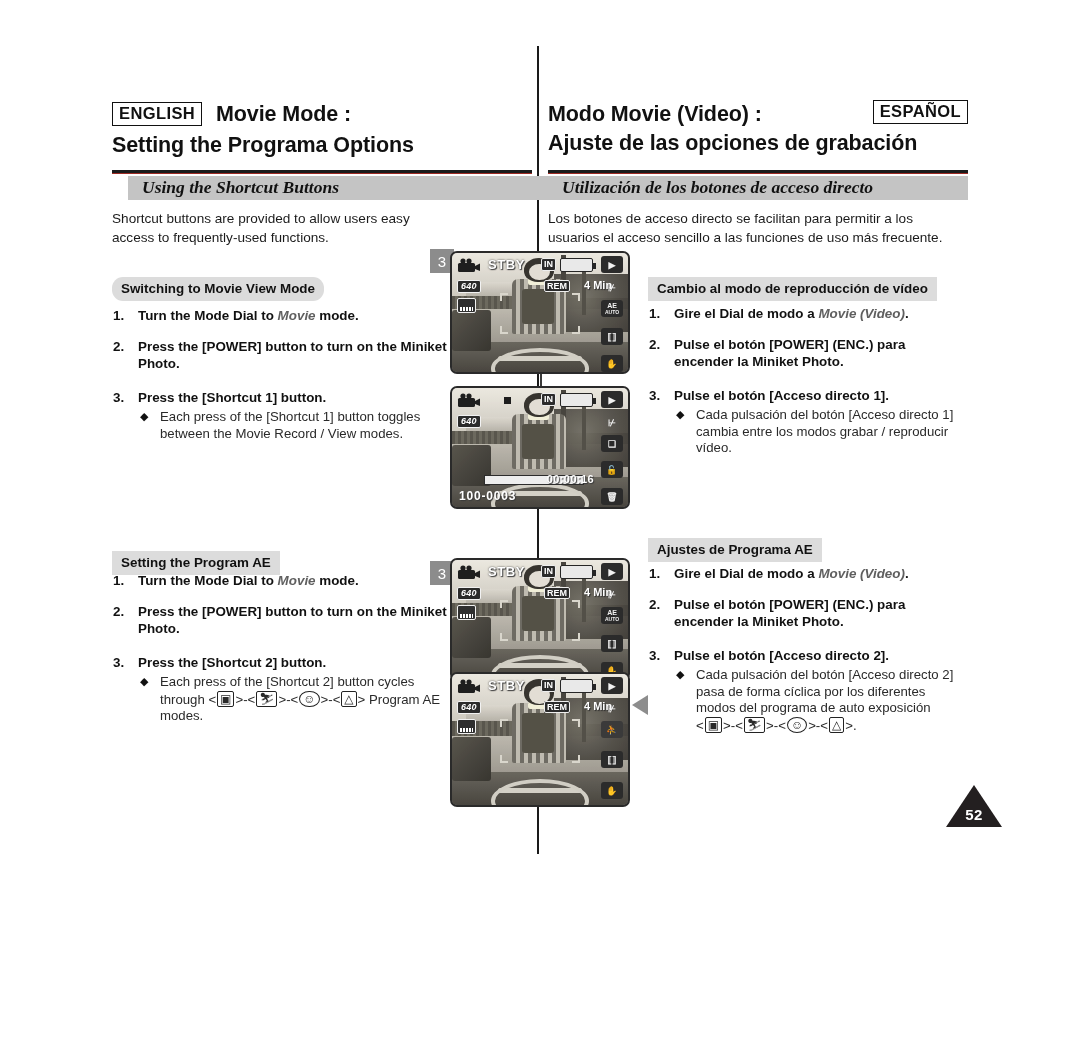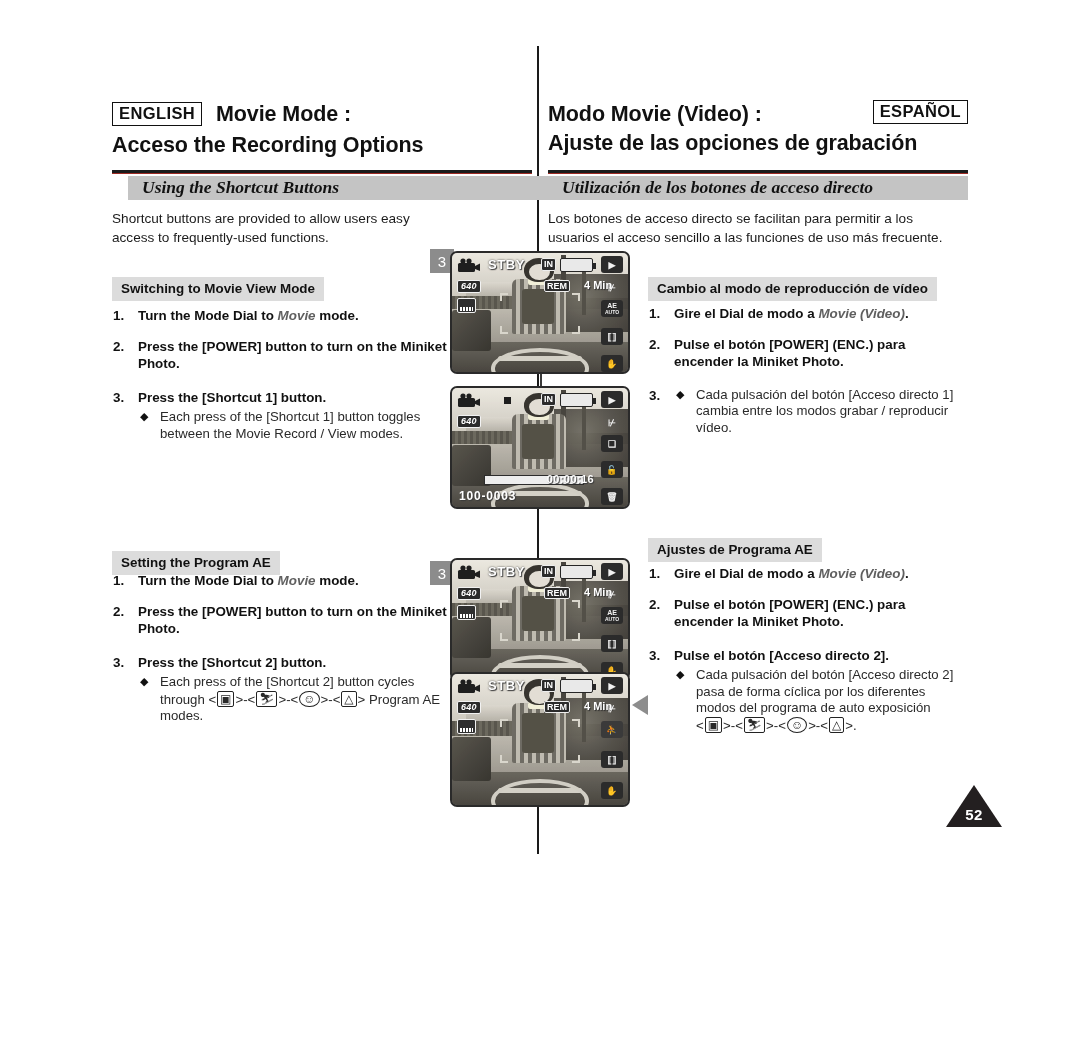--- a/index.html
+++ b/index.html
@@ -363,21 +363,21 @@
 
   <div class="v-divider"></div>
 
   <div class="header">
 
     <div class="col-left">
       <div class="title-line1">
         <span class="lang-tag">ENGLISH</span>
         <span class="t">Movie Mode :</span>
       </div>
-      <div class="title-line2">Acceso the Recording Options</div>
+      <div class="title-line2">Setting the Programa Options</div>
     </div>
 
     <div class="col-right">
       <div class="title-es-row title-line1">
         <span>Modo Movie (Video) :</span>
         <span class="lang-tag">ESPAÑOL</span>
       </div>
       <div class="title-line2">Ajuste de las opciones de grabación</div>
     </div>
   </div>
@@ -390,21 +390,21 @@
   <div class="sec-bar" style="left:128px; width:484px;">
     <span>Using the Shortcut Buttons</span>
   </div>
   <div class="sec-bar" style="left:548px; width:420px;">
     <span>Utilización de los botones de acceso directo</span>
   </div>
 
   <div class="intro" style="left:548px; width:420px;">Los botones de acceso directo se facilitan para permitir a los usuarios el acceso sencillo a las funciones de uso más frecuente.</div>
   <div class="intro" style="left:112px; width:330px;">Shortcut buttons are provided to allow users easy access to frequently-used functions.</div>
 
-  <div class="chip" style="left:112px; top:277px;">Switching to Movie View Mode</div>
+  <div class="chip" style="left:112px; top:277px;border-radius:11px;">Switching to Movie View Mode</div>
 
   <div class="steps" style="left:112px; top:307px; width:336px;">
 
     <div class="step">
       <span class="num">1.</span>
       <span class="txt"><span>Turn the Mode Dial to </span><em>Movie</em><span> mode.</span></span>
     </div>
 
     <div class="step" style="margin-bottom:16px;">
       <span class="num">2.</span>
@@ -458,20 +458,21 @@
       <span class="txt"><span>Gire el Dial de modo a </span><em>Movie (Video)</em><span>.</span></span>
     </div>
 
     <div class="step" style="margin-bottom:16px;">
       <span class="num">2.</span>
       <span class="txt">Pulse el botón [POWER] (ENC.) para encender la Miniket Photo.</span>
     </div>
 
     <div class="step">
       <span class="num">3.</span>
+      <span class="txt">Pulse el botón [Acceso directo 1].</span>
       <div class="bullet">
         <span class="dia">◆</span>
         <span>Cada pulsación del botón [Acceso directo 1] cambia entre los modos grabar / reproducir vídeo.</span>
       </div>
     </div>
   </div>
 
   <div class="chip" style="left:648px; top:538px;">Ajustes de Programa AE</div>
 
   <div class="steps" style="left:648px; top:565px; width:320px;">

